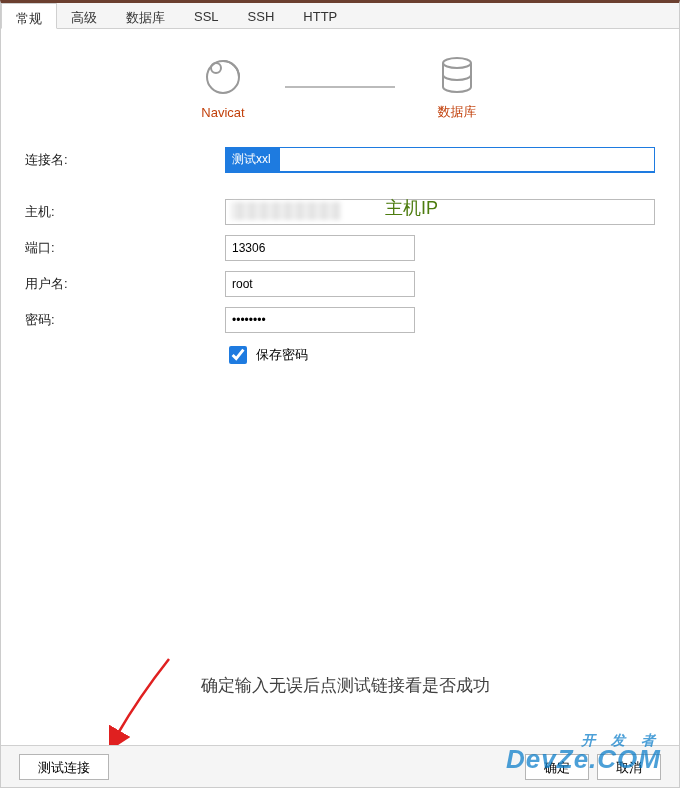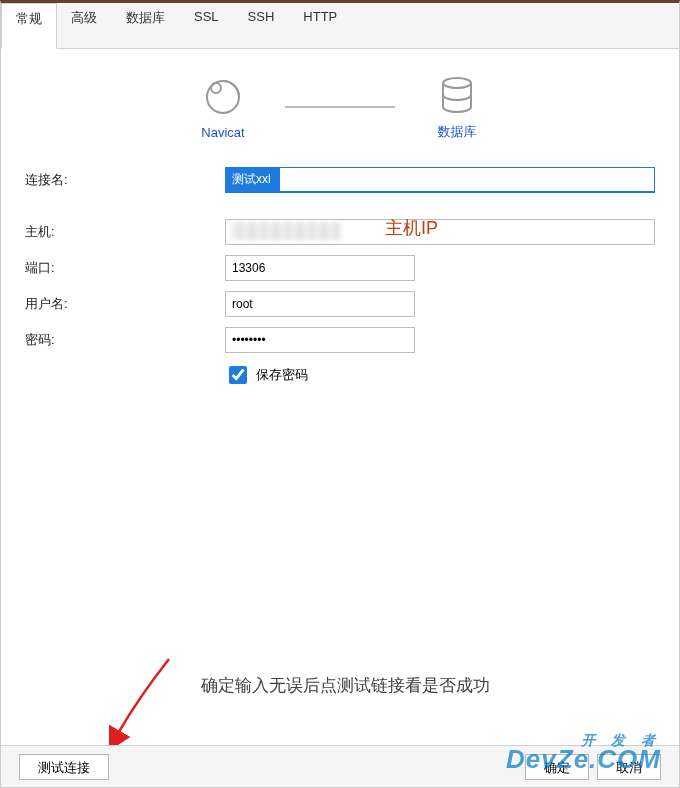--- a/index.html
+++ b/index.html
@@ -12,21 +12,21 @@
     height: 788px;
     overflow: hidden;
     position: relative;
     border: 1px solid #ccc;
     border-top: 3px solid #6b3f2f;
   }
   .tabs {
     display: flex;
     border-bottom: 1px solid #d0d0d0;
     background: #f5f5f5;
-    height: 46px;
+    height: 26px;
     align-items: stretch;
   }
   .tab {
     padding: 6px 14px;
     cursor: pointer;
     border-right: 1px solid transparent;
     color: #333;
   }
   .tab.active {
     background: #fff;
@@ -41,21 +41,21 @@
     align-items: center;
     gap: 40px;
     padding: 24px 0 6px 0;
   }
   .diagram-col {
     display: flex;
     flex-direction: column;
     align-items: center;
     gap: 6px;
   }
-  .diagram-label { color: #1d4ed8; font-size: 13px; }
+  .diagram-label { color: #c2410c; font-size: 13px; }
   .diagram-line {
     width: 110px;
     height: 2px;
     background: #bbb;
   }
   .form {
     padding: 20px 24px 0 24px;
   }
   .row {
     display: flex;
@@ -90,21 +90,21 @@
     position: absolute;
     left: 6px; top: 3px;
     width: 110px; height: 18px;
     background: repeating-linear-gradient(90deg,#eee,#eee 6px,#e3e3e3 6px,#e3e3e3 12px);
     filter: blur(2px);
   }
   .annot-hostip {
     position: absolute;
     left: 160px;
     top: -3px;
-    color: #c2410c;
+    color: #4d7c0f;
     font-size: 18px;
     pointer-events: none;
   }
   .chk-row {
     display: flex;
     align-items: center;
     gap: 6px;
     margin-left: 200px;
     margin-top: 6px;
   }

